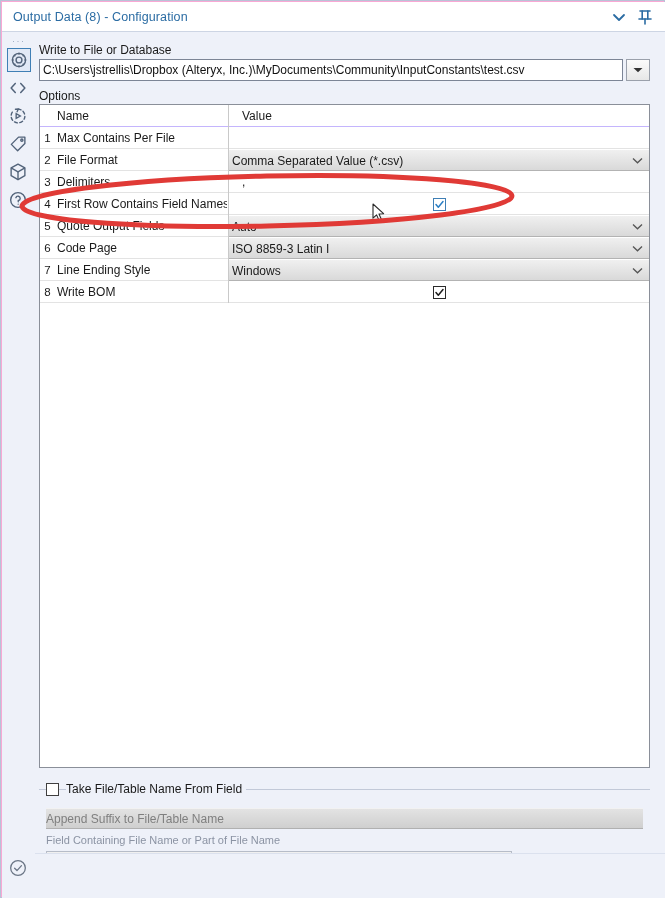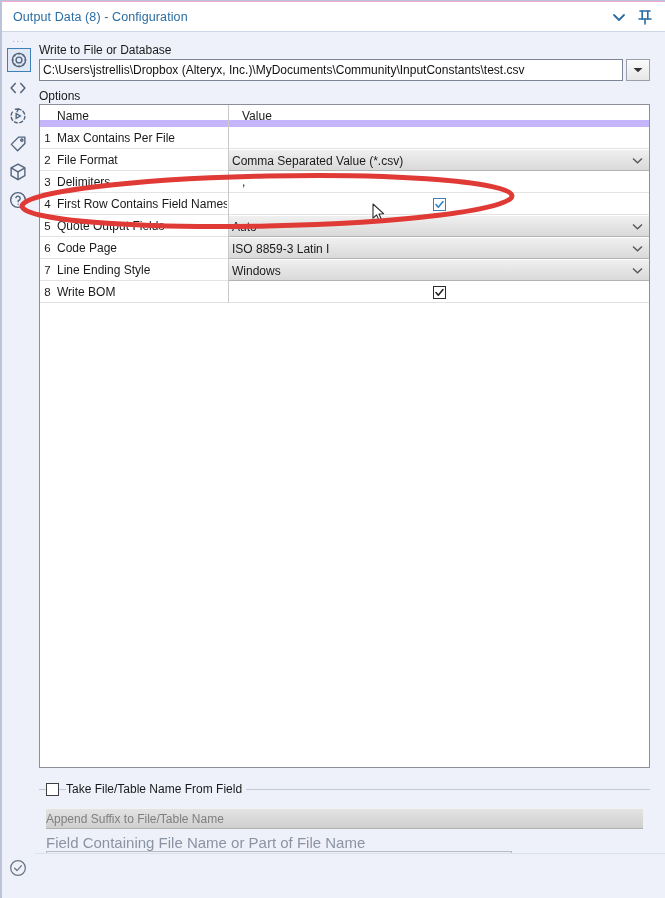--- a/index.html
+++ b/index.html
@@ -152,21 +152,21 @@
     overflow: hidden;
   }
   #grid-inner { position: absolute; left: 0; top: 0; width: 609px; }
 
   .grid-row {
     position: relative;
     height: 22px;
     box-sizing: border-box;
     border-bottom: 1px solid #e3e3e3;
   }
-  .grid-row.header { border-bottom: 7px solid #c4b5fd; }
+  .grid-row.header { border-bottom: 1px solid #c4b5fd; }
 
   .cell-num {
     position: absolute;
     left: 0; top: 0;
     width: 15px; height: 22px;
     line-height: 22px;
     text-align: center;
     font-size: 11.5px;
     color: #1a1a1a;
   }
@@ -286,21 +286,21 @@
     line-height: 20px;
     padding-left: 0;
     font-size: 12px;
     color: #7f7f7f;
     white-space: nowrap;
     cursor: default;
   }
   #lbl-field-containing {
     position: absolute;
     left: 7px; top: 54px;
-    font-size: 15px;
+    font-size: 11px;
     color: #8b93a3;
     white-space: nowrap;
   }
   #field-combo {
     position: absolute;
     left: 7px; top: 71px;
     width: 466px; height: 20px;
     background: #f0f0f0;
     border: 1px solid #b6bcc8;
     box-sizing: border-box;

